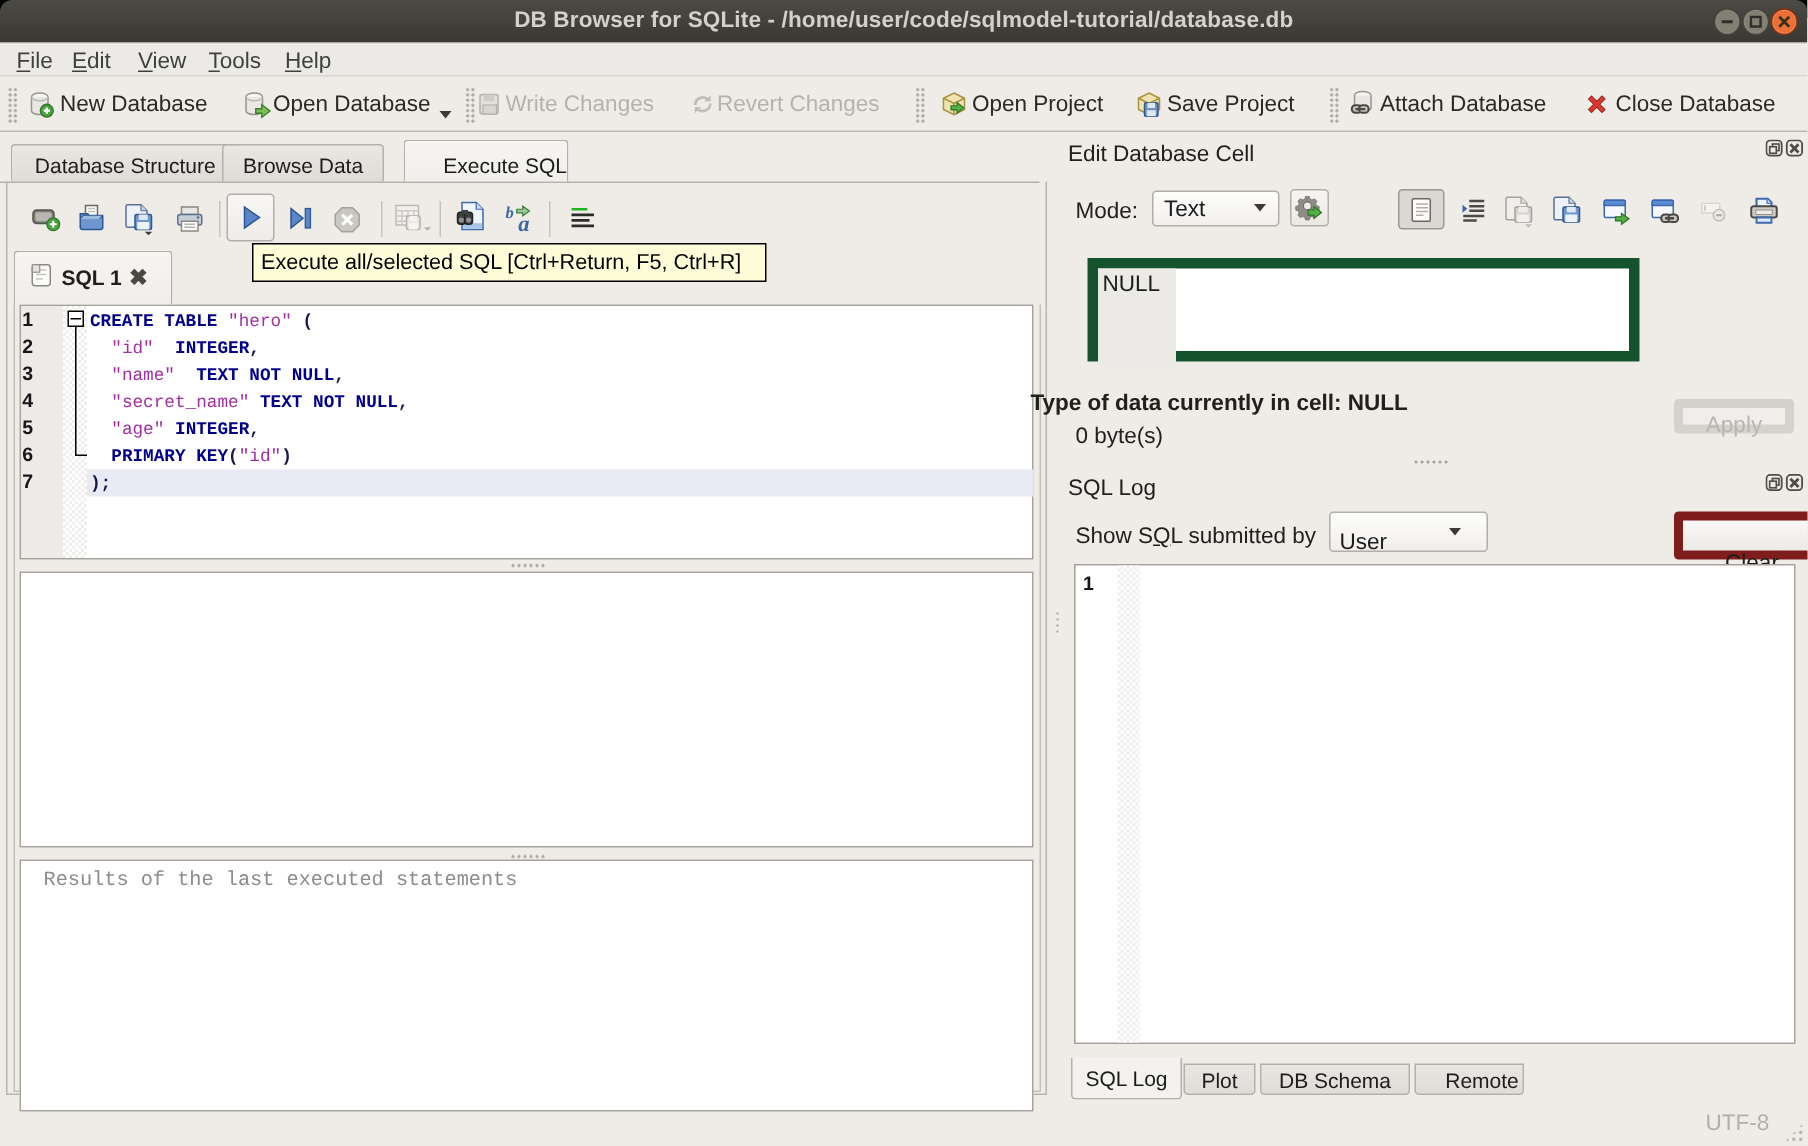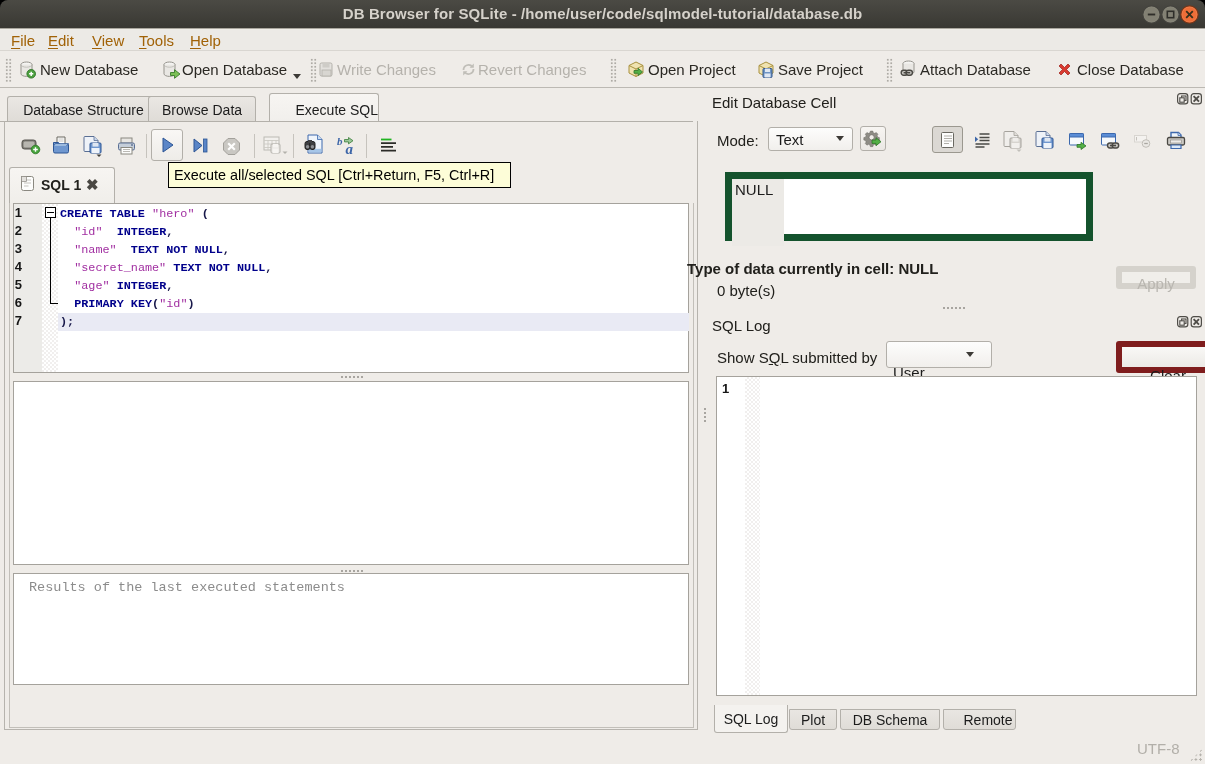--- a/index.html
+++ b/index.html
@@ -6,21 +6,21 @@
   html,body { width:1205px; height:764px; overflow:hidden; }
   body { font-family:"Liberation Sans", sans-serif; background:#efece8; position:relative; }
   .abs { position:absolute; }
   .titlebar { left:0; top:0; width:1205px; height:29px;
     background:linear-gradient(#4b4a44, #393833);
     border-radius:8px 8px 0 0; border-bottom:1px solid #aaa79f; }
   .title-text { width:100%; text-align:center; top:5px; color:#d5d1ca;
     font-size:15px; font-weight:bold; letter-spacing:0.1px; }
   .menubar { left:0; top:30px; width:1205px; height:21px; background:#eceae6;
     border-bottom:1px solid #d9d6d1; }
-  .menu-item { top:32px; font-size:15px; color:#a16207; }
+  .menu-item { top:32px; font-size:15px; color:#404040; }
   .menu-item u { text-decoration-thickness:1px; text-underline-offset:2px; }
   .toolbar { left:0; top:52px; width:1205px; height:36px; background:#efece8;
     border-bottom:1px solid #bcb9b3; }
   .tb-label { top:61px; font-size:15px; color:#2b2924; }
   .tb-label.dis { color:#b5b2ac; }
   .grip { width:7px; top:58px; height:24px;
     background-image:radial-gradient(circle, #aeaba5 0.9px, transparent 1.05px);
     background-size:3.5px 3.5px; }
   .vgrip { height:4px; background-image:radial-gradient(circle, #a8a5a0 1px, transparent 1.1px); background-size:4px 4px; }
 
@@ -308,21 +308,21 @@
     <div class="abs codeline" style="top:37px;">  <span class="id">"name"</span>  <span class="kw">TEXT NOT NULL</span><span class="pn">,</span></div>
     <div class="abs codeline" style="top:55px;">  <span class="id">"secret_name"</span> <span class="kw">TEXT NOT NULL</span><span class="pn">,</span></div>
     <div class="abs codeline" style="top:73px;">  <span class="id">"age"</span> <span class="kw">INTEGER</span><span class="pn">,</span></div>
     <div class="abs codeline" style="top:91px;">  <span class="kw">PRIMARY KEY</span><span class="pn">(</span><span class="id">"id"</span><span class="pn">)</span></div>
     <div class="abs codeline" style="top:109px;"><span class="pn">);</span></div>
   </div>
 
   <div class="abs vgrip" style="left:340px; top:375px; width:24px;"></div>
   <div class="abs panel" style="left:13px; top:381px; width:676px; height:184px;"></div>
   <div class="abs vgrip" style="left:340px; top:569px; width:24px;"></div>
-  <div class="abs panel" style="left:13px; top:573px; width:676px; height:112px;">
+  <div class="abs panel" style="left:13px; top:573px; width:676px; height:168px;">
     <div class="abs" style="left:15px; top:6px; font-family:'Liberation Mono', monospace; font-size:13.5px; color:#8c8c8c;">Results of the last executed statements</div>
   </div>
 
   <div class="abs tooltip">Execute all/selected SQL [Ctrl+Return, F5, Ctrl+R]</div>
 
   <div class="abs dock-title" style="left:712px; top:94px;">Edit Database Cell</div>
   <div id="dock-icons-1" class="abs" style="left:1177px; top:93px;">
     <svg width="25" height="12" viewBox="0 0 25 12">
       <rect x="0.6" y="0.6" width="10.2" height="10.2" rx="2.6" fill="none" stroke="#4f4d48" stroke-width="1.2"></rect>
       <rect x="4.6" y="3" width="4.4" height="4.4" fill="none" stroke="#4f4d48" stroke-width="1.1"></rect>
@@ -426,21 +426,21 @@
   <div id="dock-icons-2" class="abs" style="left:1177px; top:316px;">
     <svg width="25" height="12" viewBox="0 0 25 12">
       <rect x="0.6" y="0.6" width="10.2" height="10.2" rx="2.6" fill="none" stroke="#4f4d48" stroke-width="1.2"></rect>
       <rect x="4.6" y="3" width="4.4" height="4.4" fill="none" stroke="#4f4d48" stroke-width="1.1"></rect>
       <rect x="2.8" y="4.8" width="4.4" height="4.4" fill="#efece8" stroke="#4f4d48" stroke-width="1.1"></rect>
       <rect x="14.2" y="0.6" width="10.2" height="10.2" rx="2.6" fill="none" stroke="#4f4d48" stroke-width="1.2"></rect>
       <path d="M16.6 3.2 l5.4 5.4 M22 3.2 l-5.4 5.4" stroke="#4f4d48" stroke-width="1.9"></path>
     </svg>
   </div>
   <div class="abs dock-title" style="left:717px; top:349px;">Show S<u>Q</u>L submitted by</div>
-  <div class="abs combo" style="left:886px; top:341px; width:106px; height:27px; padding:22px 0 0 6px;">User</div>
+  <div class="abs combo" style="left:886px; top:341px; width:106px; height:27px; padding:11px 0 0 6px;">User</div>
   <div class="abs" style="left:966px; top:352px; width:0; height:0; border-left:4.5px solid transparent; border-right:4.5px solid transparent; border-top:5px solid #3c3a36;"></div>
   <div class="abs btn" style="left:1116px; top:341px; width:104px; height:27px; padding-top:20px;"><u>C</u>lear</div>
   <div class="abs" style="left:716px; top:376px; width:481px; height:320px; background:#fff; border:1px solid #a5a29c;">
     <div class="abs" style="left:28px; top:0; width:15px; height:318px; background-image:repeating-conic-gradient(#f1efee 0% 25%, #ffffff 0% 50%); background-size:4px 4px;"></div>
     <div class="abs" style="left:5px; top:4px; font-size:13px; font-weight:bold; color:#161616;">1</div>
   </div>
 
   <div class="abs sqltab" style="left:789px; width:48px;">Plot</div>
   <div class="abs sqltab" style="left:840px; width:100px;">DB Schema</div>
   <div class="abs sqltab" style="left:943px; width:73px;padding-left:17px;">Remote</div>

